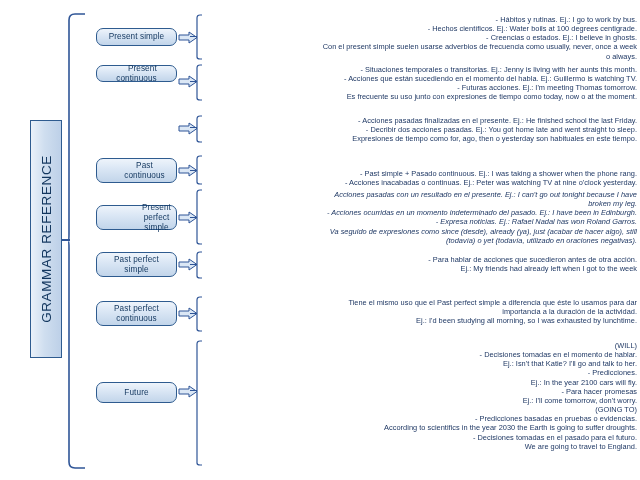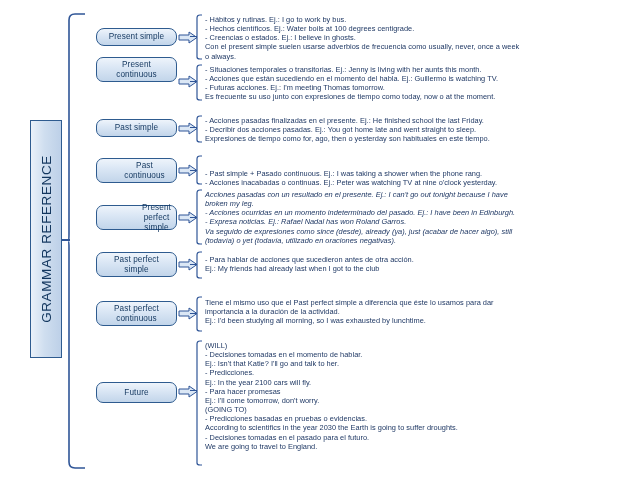--- a/index.html
+++ b/index.html
@@ -103,72 +103,70 @@
   
   .desc {
     position: absolute;
     left: 205px;
     width: 432px;
     font-size: 7.4px;
     line-height: 9.15px;
     color: #1f3864;
     white-space: pre-line;
     letter-spacing: 0.02px;
+    text-align: right;
   }
 </style>
 </head>
 <body>
 
 <div id="canvas">
 
   <div class="title-box">
     <span class="vtext">GRAMMAR REFERENCE</span>
   </div>
 
   <div class="main-stem"></div>
 
   <svg class="main-bracket" viewBox="0 0 18 456" preserveAspectRatio="none">
     <path d="M17 1 L7 1 Q1 1 1 7 L1 221 Q1 228 0.5 228 Q1 228 1 235 L1 449 Q1 455 7 455 L17 455" fill="none" stroke="#2f5597" stroke-width="1.6"></path>
   </svg>
 
-  <div class="tense-box" style="top:28px; height:18px;border-radius:8px;">
+  <div class="tense-box" style="top:28px; height:18px;">
     <span>Present simple</span>
   </div>
   <svg class="arrow" style="top:30.5px;" viewBox="0 0 20 13" preserveAspectRatio="none">
     <path d="M1 4 L11 4 L11 1 L19 6.5 L11 12 L11 9 L1 9 Z" fill="#dbe7f5" stroke="#2f5597" stroke-width="1"></path>
   </svg>
   <div class="rstem" style="top:36px;"></div>
   <svg class="rbracket" style="top:14px; height:46px;" viewBox="0 0 7 46" preserveAspectRatio="none">
     <path d="M6 1 L4 1 Q1 1 1 4 L1 43 Q1 45 4 45 L6 45" fill="none" stroke="#2f5597" stroke-width="1.2"></path>
   </svg>
   <div class="desc" style="top:15px;">- Hábitos y rutinas. Ej.: I go to work by bus.
 - Hechos científicos. Ej.: Water boils at 100 degrees centigrade.
 - Creencias o estados. Ej.: I believe in ghosts.
 Con el present simple suelen usarse adverbios de frecuencia como usually, never, once a week
 o always.</div>
 
-  <div class="tense-box" style="top:57px; height:25px;">
+  <div class="tense-box" style="top:65px; height:17px;text-align:right;">
     <span style="white-space:pre-line;">Present
 continuous</span>
   </div>
   <svg class="arrow" style="top:75px;" viewBox="0 0 20 13" preserveAspectRatio="none">
     <path d="M1 4 L11 4 L11 1 L19 6.5 L11 12 L11 9 L1 9 Z" fill="#dbe7f5" stroke="#2f5597" stroke-width="1"></path>
   </svg>
   <div class="rstem" style="top:81px;"></div>
   <svg class="rbracket" style="top:64px; height:37px;" viewBox="0 0 7 37" preserveAspectRatio="none">
     <path d="M6 1 L4 1 Q1 1 1 4 L1 34 Q1 36 4 36 L6 36" fill="none" stroke="#2f5597" stroke-width="1.2"></path>
   </svg>
   <div class="desc" style="top:65px;">- Situaciones temporales o transitorias. Ej.: Jenny is living with her aunts this month.
 - Acciones que están sucediendo en el momento del habla. Ej.: Guillermo is watching TV.
 - Futuras acciones. Ej.: I'm meeting Thomas tomorrow.
 Es frecuente su uso junto con expresiones de tiempo como today, now o at the moment.</div>
 
-  <div class="tense-box" style="top:119px; height:18px;">
-    <span>Past simple</span>
-  </div>
   <svg class="arrow" style="top:121.5px;" viewBox="0 0 20 13" preserveAspectRatio="none">
     <path d="M1 4 L11 4 L11 1 L19 6.5 L11 12 L11 9 L1 9 Z" fill="#dbe7f5" stroke="#2f5597" stroke-width="1"></path>
   </svg>
   <div class="rstem" style="top:127px;"></div>
   <svg class="rbracket" style="top:115px; height:28px;" viewBox="0 0 7 28" preserveAspectRatio="none">
     <path d="M6 1 L4 1 Q1 1 1 4 L1 25 Q1 27 4 27 L6 27" fill="none" stroke="#2f5597" stroke-width="1.2"></path>
   </svg>
   <div class="desc" style="top:116px;">- Acciones pasadas finalizadas en el presente. Ej.: He finished school the last Friday.
 - Decribir dos acciones pasadas. Ej.: You got home late and went straight to sleep.
 Expresiones de tiempo como for, ago, then o yesterday son habituales en este tiempo.</div>
@@ -210,21 +208,21 @@
 simple</span>
   </div>
   <svg class="arrow" style="top:258px;" viewBox="0 0 20 13" preserveAspectRatio="none">
     <path d="M1 4 L11 4 L11 1 L19 6.5 L11 12 L11 9 L1 9 Z" fill="#dbe7f5" stroke="#2f5597" stroke-width="1"></path>
   </svg>
   <div class="rstem" style="top:264px;"></div>
   <svg class="rbracket" style="top:251px; height:28px;" viewBox="0 0 7 28" preserveAspectRatio="none">
     <path d="M6 1 L4 1 Q1 1 1 4 L1 25 Q1 27 4 27 L6 27" fill="none" stroke="#2f5597" stroke-width="1.2"></path>
   </svg>
   <div class="desc" style="top:255px;">- Para hablar de acciones que sucedieron antes de otra acción.
-Ej.: My friends had already last when I got to the club</div>
+Ej.: My friends had already left when I got to the week</div>
 
   <div class="tense-box" style="top:301px; height:25px;">
     <span style="white-space:pre-line;">Past perfect
 continuous</span>
   </div>
   <svg class="arrow" style="top:307px;" viewBox="0 0 20 13" preserveAspectRatio="none">
     <path d="M1 4 L11 4 L11 1 L19 6.5 L11 12 L11 9 L1 9 Z" fill="#dbe7f5" stroke="#2f5597" stroke-width="1"></path>
   </svg>
   <div class="rstem" style="top:313px;"></div>
   <svg class="rbracket" style="top:296px; height:36px;" viewBox="0 0 7 36" preserveAspectRatio="none">

